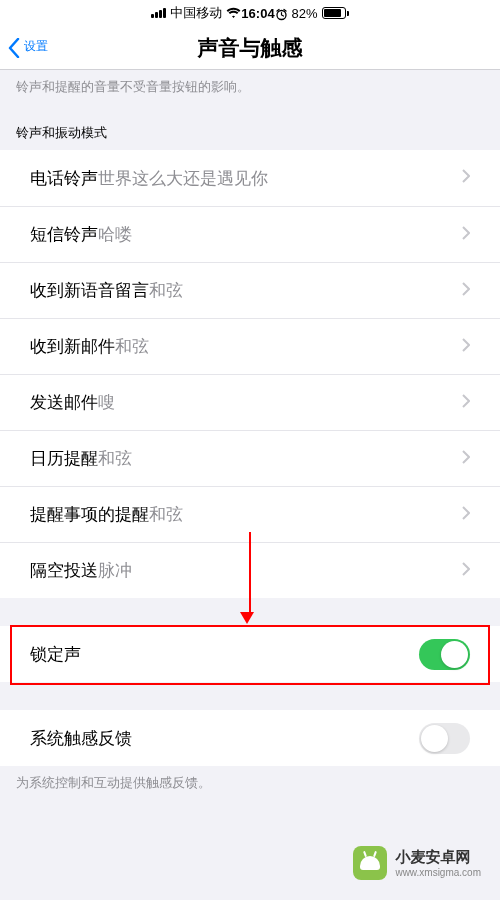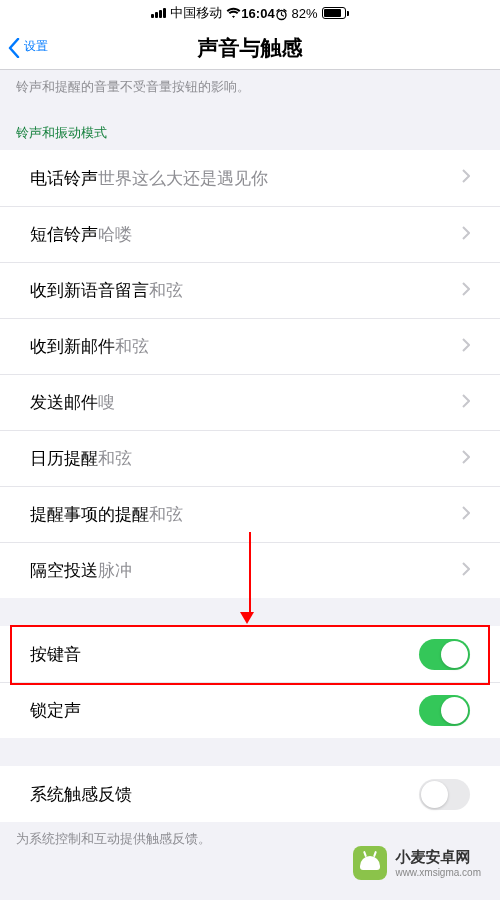--- a/index.html
+++ b/index.html
@@ -19,21 +19,21 @@
     .battery-fill { position: absolute; left:1px; top:1px; bottom:1px; width: 80%; background:#000; border-radius:1px;}
     .battery-tip { width:2px; height:5px; background:#000; border-radius:0 1px 1px 0;}
 
     .nav-bar { height: 44px; display:flex; align-items:center; justify-content:center; background:#fff; border-bottom:1px solid #d1d1d6; position:relative; }
     .nav-back { position:absolute; left:8px; display:flex; color:#007aff; font-size:12px; }
     .nav-back svg { width:12px; height:20px; margin-right:4px; }
     .nav-title { font-size:21px; font-weight:600; }
 
     .scroll { height: calc(900px - 70px); overflow-y:auto; }
     .footer-note { padding: 8px 16px 12px; font-size:13px; color:#8e8e93; line-height:1.4; }
-    .section-header { padding: 16px 16px 8px; font-size:13px; color:#15803d; }
+    .section-header { padding: 16px 16px 8px; font-size:13px; color:#000000; }
 
     .list { background:#fff; }
     .row { display:flex; align-items:center; height:56px; padding: 0 30px; }
     .row + .row { border-top: 0.5px solid #e5e5ea; }
     .row-label { font-size:17px; color:#000; flex: 0 0 auto; }
     .row-detail { flex:1; text-align:left; font-size:17px; color:#8e8e93; margin-right:6px; white-space:nowrap; overflow:hidden; text-overflow:ellipsis;}
     .chevron svg { width:8px; height:14px; }
     .chevron path { stroke:#c7c7cc; stroke-width:2; fill:none; }
 
     .row-spacer { flex:1; }
@@ -168,27 +168,20 @@
       <span class="chevron"><svg viewBox="0 0 8 14">
             <path d="M1 1 L7 7 L1 13"></path>
           </svg></span>
     </div>
   </div>
 
   <div class="gap"></div>
 
   <div class="list">
     <div class="row">
-      <span class="row-label">按键音</span>
-      <span class="row-spacer"></span>
-      <div class="toggle on">
-          <div class="knob"></div>
-        </div>
-    </div>
-    <div class="row">
       <span class="row-label">锁定声</span>
       <span class="row-spacer"></span>
       <div class="toggle on">
           <div class="knob"></div>
         </div>
     </div>
   </div>
 
   <div class="gap"></div>
 

